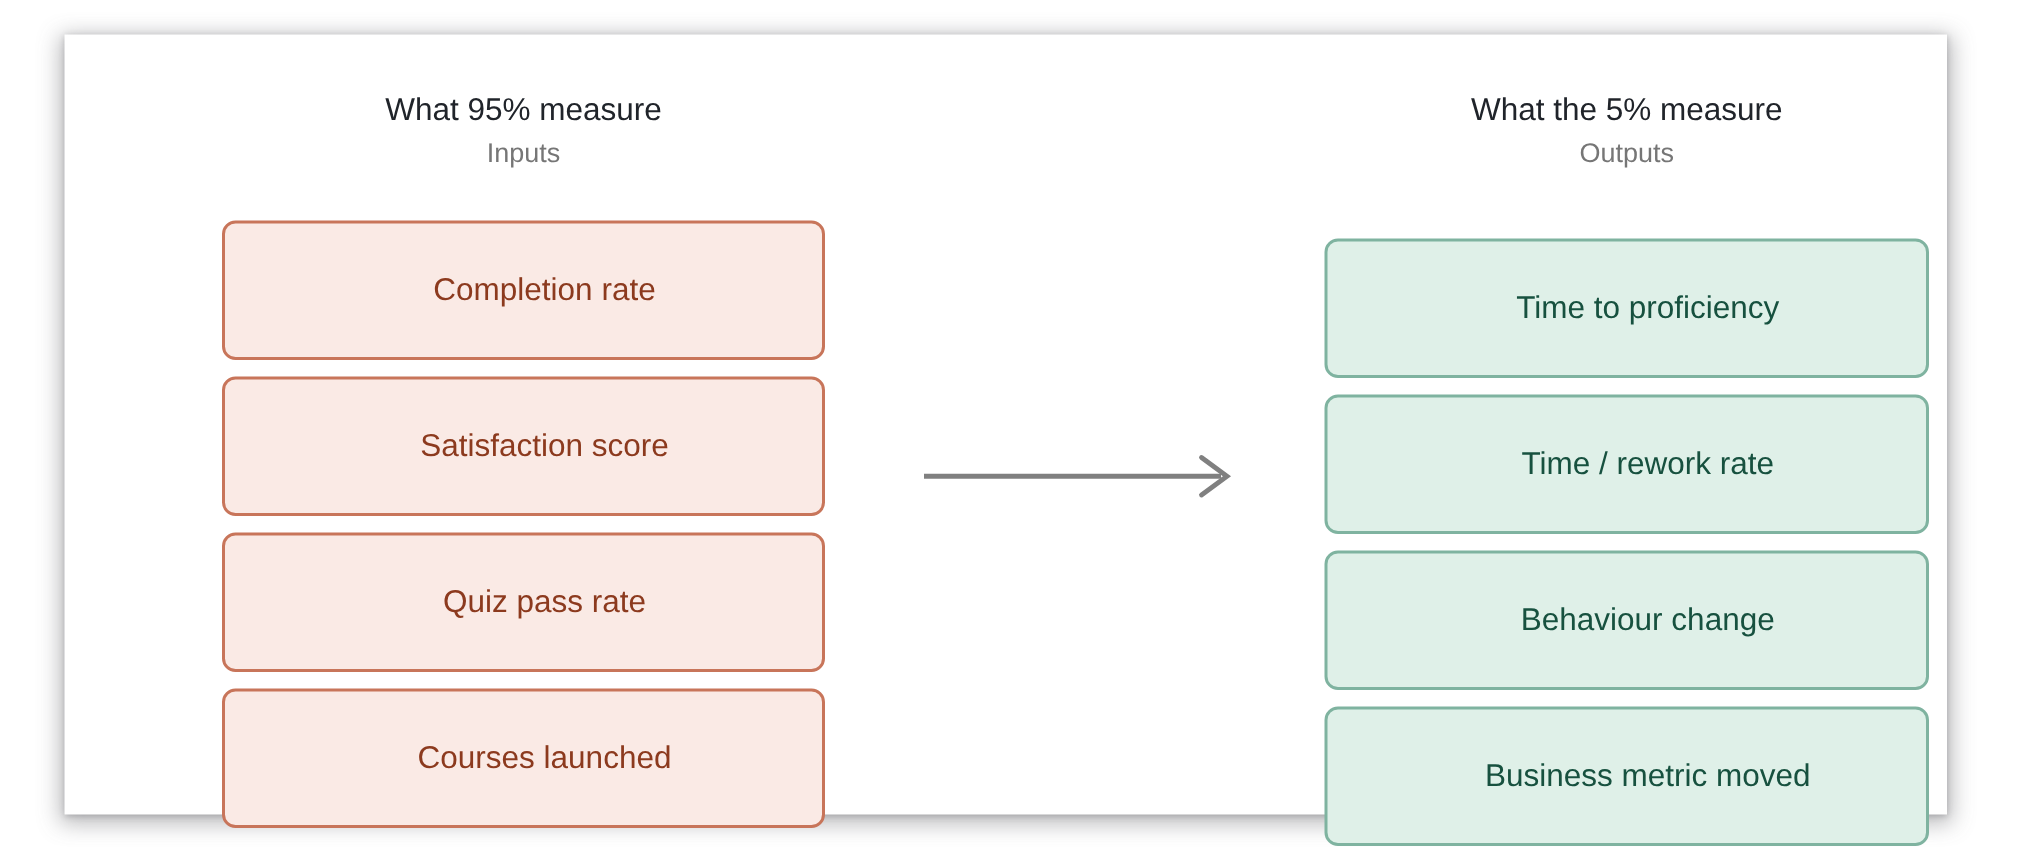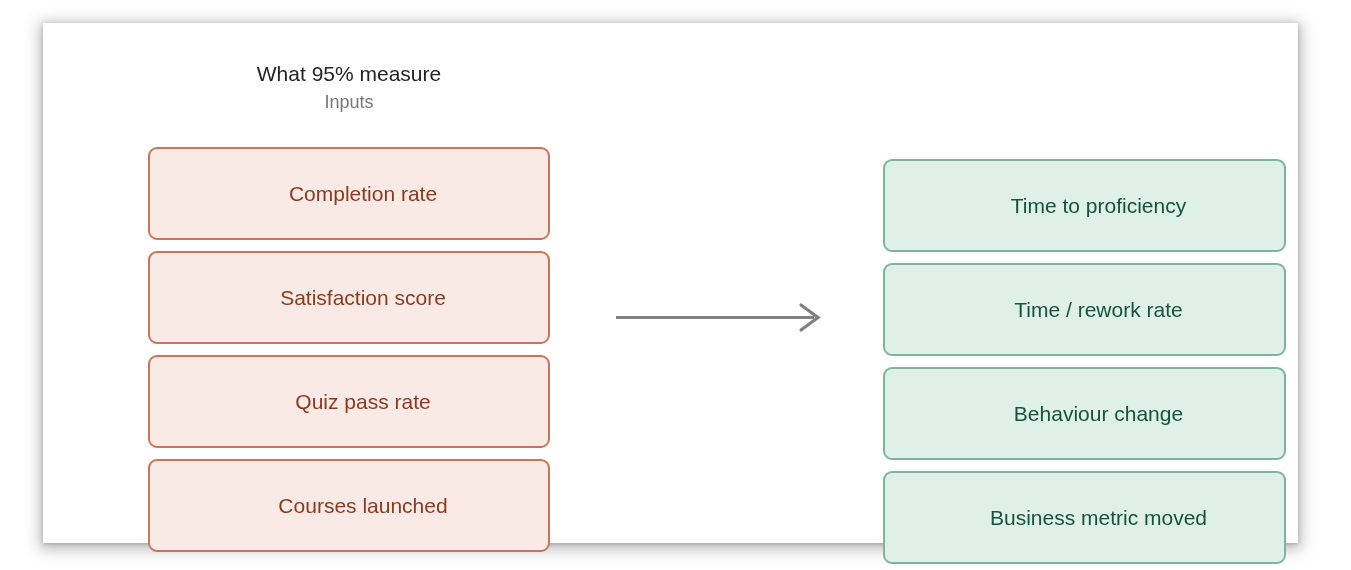--- a/index.html
+++ b/index.html
@@ -106,20 +106,24 @@
 <body>
 
 <div id="stage">
   <div id="card">
 
     <div id="head-left" class="col-head">
       <div class="title">What 95% measure</div>
       <div class="subtitle">Inputs</div>
     </div>
 
+    <div id="head-right" class="col-head">
+      <div class="title">What the 5% measure</div>
+      <div class="subtitle">Outputs</div>
+    </div>
 
     <div class="box input-box row0">Completion rate</div>
     <div class="box input-box row2">Quiz pass rate</div>
     <div class="box input-box row1">Satisfaction score</div>
     <div class="box input-box row3">Courses launched</div>
 
     <div class="box output-box row0">Time to proficiency</div>
     <div class="box output-box row1">Time / rework rate</div>
     <div class="box output-box row3">Business metric moved</div>
     <div class="box output-box row2">Behaviour change</div>

